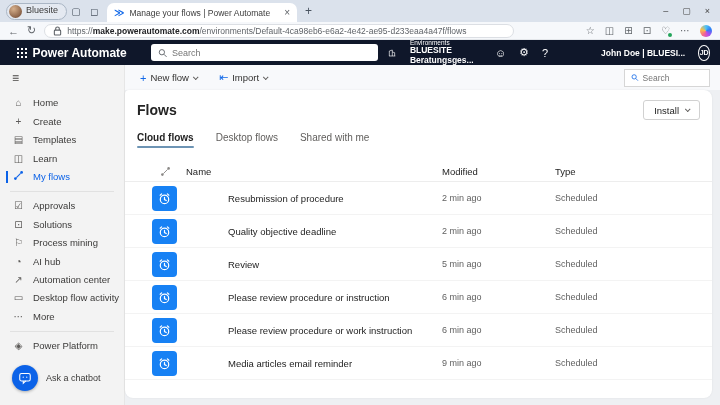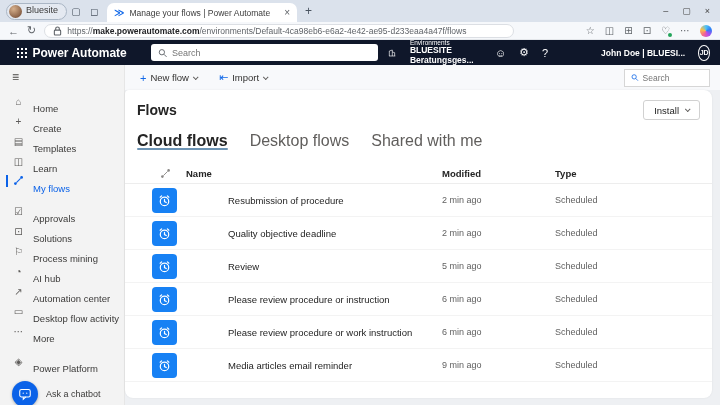--- a/index.html
+++ b/index.html
@@ -46,21 +46,21 @@
   .hdr-ico { font-size:11px; }
   .user-label { font-size:8.5px; font-weight:bold; white-space:nowrap;margin-left:40px; }
   .avatar { width:16px; height:16px; border-radius:50%; border:1px solid #fff; display:flex; align-items:center; justify-content:center; font-size:7px; font-weight:bold; }
 
   
   .app-body { flex:1; display:flex; min-height:0; }
   .sidebar { width:125px; background:#f3f3f3; border-right:1px solid #e6e6e6; display:flex; flex-direction:column; padding-top:5px; flex:none; }
   .hamburger { height:18px; display:flex; align-items:center; padding-left:12px; color:#484644; font-size:12px; margin-bottom:7px; }
   .side-item { height:20px; display:flex; align-items:center; padding-left:12px; gap:8px; position:relative; color:#3b3a39; cursor:pointer; }
   .side-item .s-ico { width:13px; text-align:center; font-size:10px; color:#5d5b59; }
-  .side-item .s-label { font-size:9.5px; white-space:nowrap;margin-top:14px; }
+  .side-item .s-label { font-size:9.5px; white-space:nowrap; }
   .side-item.selected { color:#0b62e8; }
   .side-item.selected .s-label { color:#0b62e8; }
   .side-item.selected::before { content:""; position:absolute; left:6px; top:4px; width:2px; height:12px; background:#0b62e8; }
   .side-div { height:1px; background:#e1e1e1; margin:5px 10px; }
   .chatbot { margin-top:auto; display:flex; align-items:center; gap:8px; padding:10px 12px 14px 12px; }
   .chatbot-btn { width:26px; height:26px; border-radius:50%; background:#0b62e8; display:flex; align-items:center; justify-content:center; box-shadow:0 1px 3px rgba(0,0,0,.3); }
   .chatbot-label { font-size:9px; color:#3b3a39; }
 
   
   .main { flex:1; display:flex; flex-direction:column; background:#eef0f3; min-width:0; }
@@ -70,28 +70,28 @@
   .cmd-label { font-size:9.5px; color:#323130; }
   .chv { width:4px; height:4px; border-right:1px solid #605e5c; border-bottom:1px solid #605e5c; transform:rotate(45deg) translateY(-1px); display:inline-block; }
   .cmd-search { margin-left:auto; width:86px; height:18px; background:#fff; border:1px solid #d6d6d6; display:flex; align-items:center; gap:4px; padding:0 6px; }
   .cmd-search input { border:none; outline:none; width:100%; font-size:8.5px; font-family:inherit; color:#333; }
 
   .card { flex:1; background:#fff; margin:0 8px 7px 0; border-radius:4px 8px 8px 8px; box-shadow:0 0 2px rgba(0,0,0,.08); padding:10px 0 0 0; overflow:hidden; }
   .card-head { display:flex; align-items:center; padding:0 12px; }
   .page-title { font-size:14px; font-weight:600; color:#242424; }
   .install-btn { margin-left:auto; display:flex; align-items:center; gap:6px; border:1px solid #d1d1d1; border-radius:3px; background:#fff; height:20px; padding:0 10px; font-size:9.5px; color:#242424; cursor:pointer; font-family:inherit; }
   .tabs { display:flex; gap:22px; padding:12px 12px 0 12px; }
-  .tab { font-size:16px; color:#605e5c; cursor:pointer; position:relative; }
+  .tab { font-size:10px; color:#605e5c; padding-bottom:5px; cursor:pointer; position:relative; }
   .tab.selected { color:#242424; font-weight:bold; }
   .tab.selected::after { content:""; position:absolute; left:0; right:0; bottom:0; height:2px; background:#6d94b4; border-radius:1px; }
 
   .flow-table { margin-top:13px; }
   .trow { display:grid; grid-template-columns:26px 248px 105px 1fr; column-gap:8px; align-items:center; padding-left:27px; }
   .thead { height:21px; border-bottom:1px solid #ededed; }
-  .thead .th { font-size:9.5px; font-weight:bold; color:#242424; }
+  .thead .th { font-size:9.5px; font-weight:normal; color:#242424; }
   .tbody-row { height:33px; border-bottom:1px solid #f3f3f3; cursor:pointer; }
   .flow-ico { width:25px; height:25px; border-radius:4px; background:#1781f4; display:flex; align-items:center; justify-content:center; }
   .cell-name { font-size:9.5px; color:#242424; white-space:nowrap; overflow:hidden;padding-left:42px; }
   .cell-dim { font-size:9px; color:#616161; }
   .th-glyph { display:flex; justify-content:center; }
 </style>
 </head>
 <body>
 
 <div class="screen">

